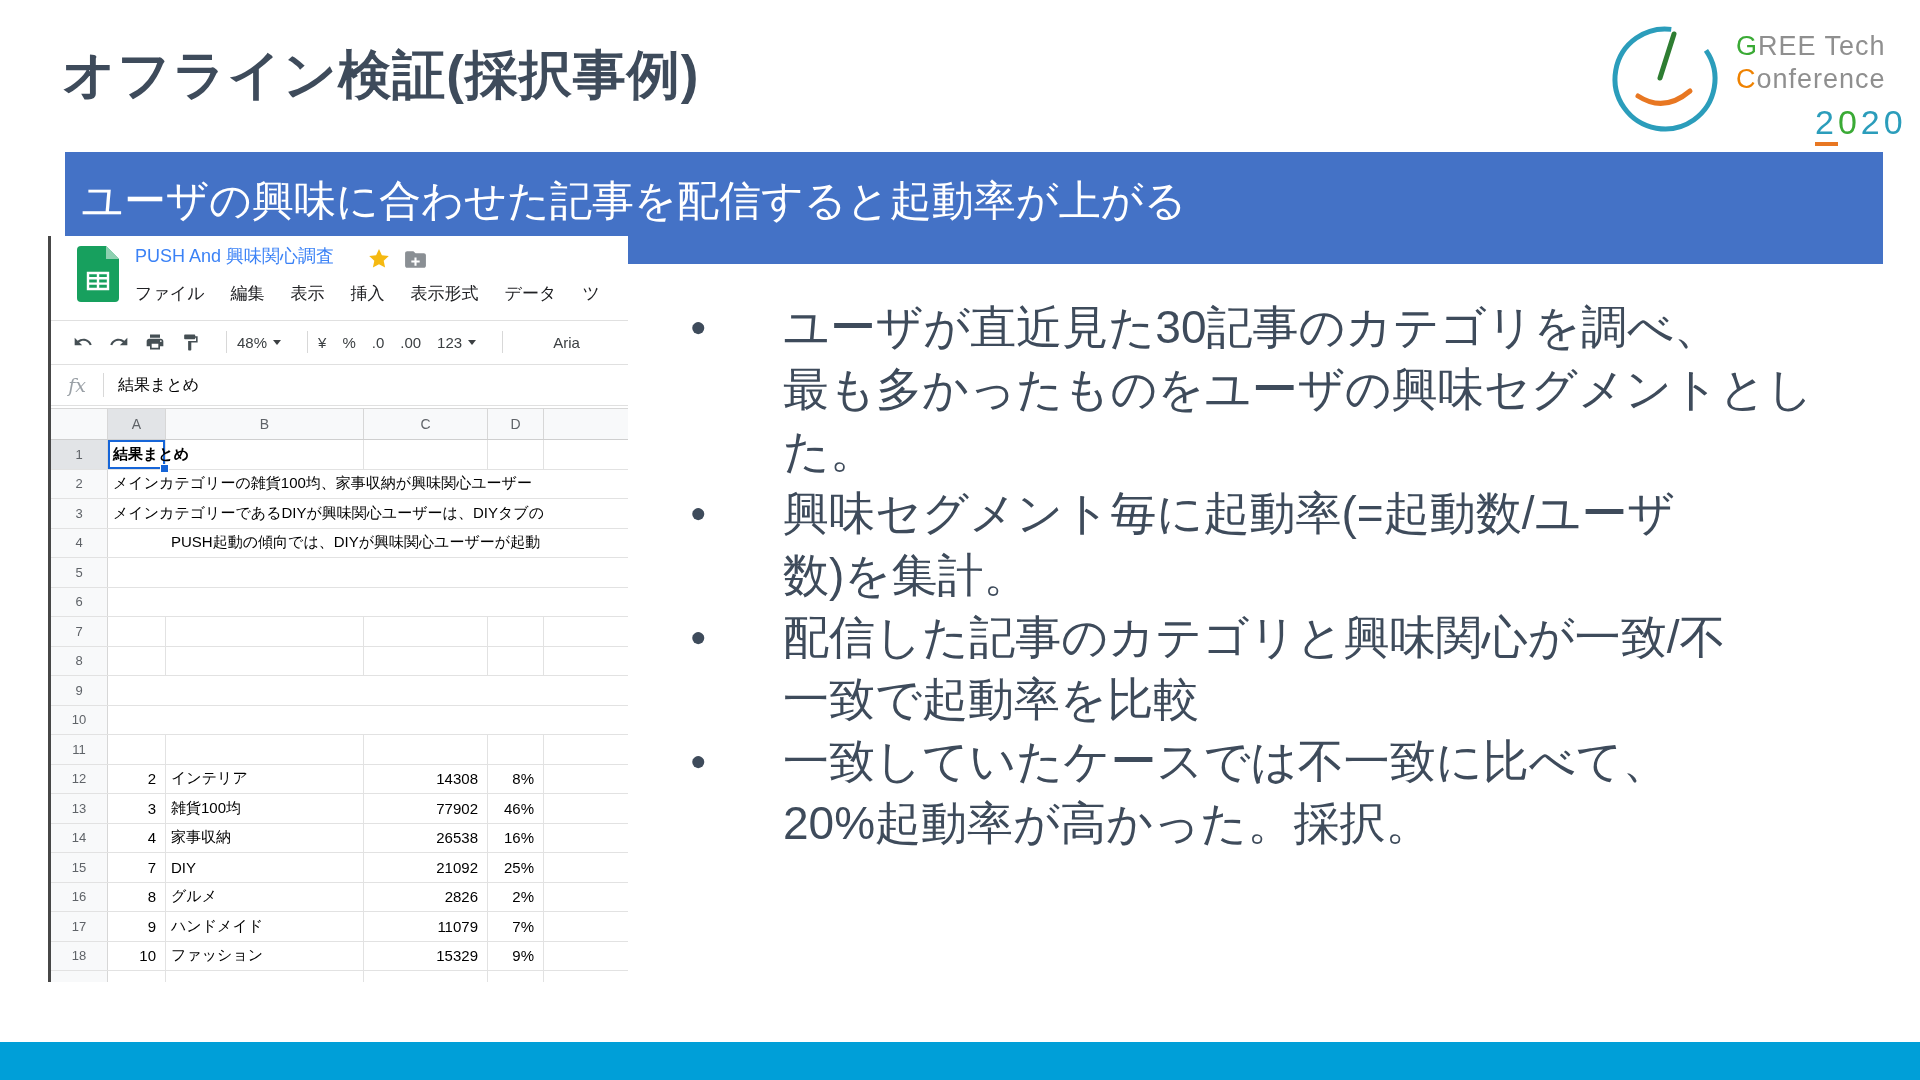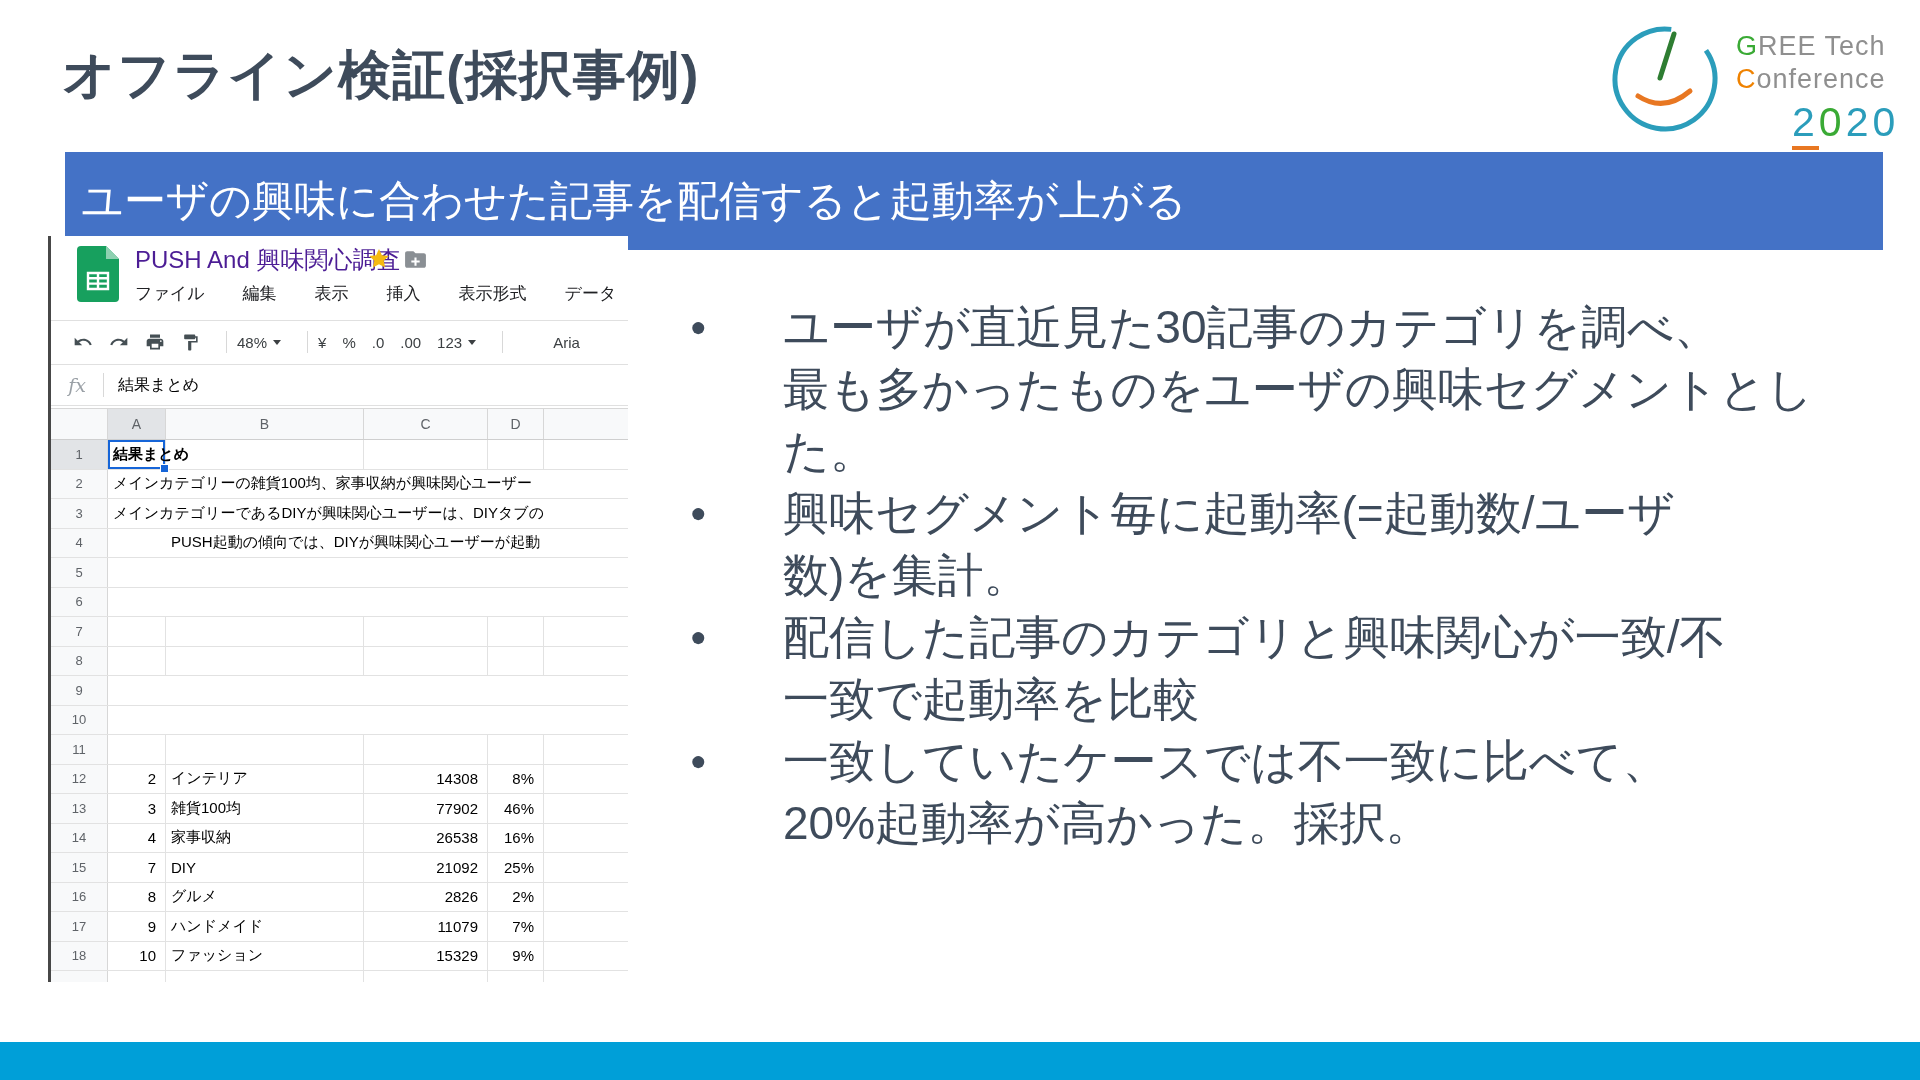--- a/index.html
+++ b/index.html
@@ -6,51 +6,51 @@
   body{
     width:1920px;height:1080px;position:relative;overflow:hidden;background:#ffffff;
     font-family:"Liberation Sans","DejaVu Sans",sans-serif;
   }
   
   .slide-title{
     position:absolute;left:62px;top:40px;font-size:53px;font-weight:800;
     color:#3e4b5b;letter-spacing:1px;white-space:nowrap;
   }
   .banner{
-    position:absolute;left:65px;top:152px;width:1818px;height:98px;
+    position:absolute;left:65px;top:152px;width:1818px;height:112px;
     background:#4472c6;color:#ffffff;font-size:42px;line-height:98px;
     padding-left:16px;box-sizing:border-box;white-space:nowrap;
   }
   .bottom-bar{position:absolute;left:0;bottom:0;width:1920px;height:38px;background:#009fd8;}
   
   .logo{position:absolute;left:1608px;top:20px;display:flex;align-items:flex-start;}
   .logo-textcol{margin-left:10px;margin-top:10px;}
   .logo-line{font-size:27px;color:#8f8f8f;letter-spacing:1px;line-height:33px;white-space:nowrap;}
   .g-green{color:#3aaa35;}
   .c-orange{color:#ef8200;}
-  .logo-year{font-size:41px;letter-spacing:4px;margin-left:56px;margin-top:4px;line-height:44px;}
+  .logo-year{font-size:34px;letter-spacing:4px;margin-left:79px;margin-top:4px;line-height:44px;}
   .logo-year .y0{color:#2b9dbb;border-bottom:4px solid #e87722;padding-bottom:1px;}
   .logo-year .y1{color:#3aaa35;}
   .logo-year .y2{color:#2b9dbb;}
   .logo-year .y3{color:#2b9dbb;}
   
   .bullets{position:absolute;left:682px;top:296px;width:1210px;list-style:none;margin:0;padding:0;}
   .bullets li{display:flex;color:#3e4b5b;font-size:46px;line-height:62px;}
   .bullets .dot{flex:none;width:93px;font-size:28px;padding-left:8px;}
   .bullets .btxt{flex:1;white-space:pre-line;}
   
   .sheet{
     position:absolute;left:48px;top:236px;width:580px;height:746px;background:#ffffff;
     border-left:3px solid #474747;box-sizing:border-box;overflow:hidden;color:#000;
   }
   .sheets-file-icon{position:absolute;left:26px;top:10px;}
-  .doc-title{position:absolute;left:84px;top:8px;font-size:24px;color:#4c1d95;white-space:nowrap;}
+  .doc-title{position:absolute;left:84px;top:8px;font-size:18px;color:#3b82f6;white-space:nowrap;}
   .star-icon{position:absolute;left:316px;top:11px;}
   .drive-icon{position:absolute;left:352px;top:11px;}
-  .menubar{position:absolute;left:84px;top:46px;display:flex;gap:38px;font-size:17px;color:#202124;white-space:nowrap;}
+  .menubar{position:absolute;left:84px;top:46px;display:flex;gap:26px;font-size:17px;color:#202124;white-space:nowrap;}
   .menu-item{cursor:default;}
   .hline{position:absolute;left:0;right:0;height:1px;background:#e0e0e0;}
   .toolbar{
     position:absolute;left:0;right:0;top:85px;height:42px;display:flex;align-items:center;
     padding-left:22px;font-size:15px;color:#3c4043;
   }
   .tbtn{display:flex;align-items:center;margin-right:16px;}
   .tsep{width:1px;height:22px;background:#d8d8d8;margin:0 10px;}
   .caret{width:0;height:0;border-left:4px solid transparent;border-right:4px solid transparent;border-top:5px solid #3c4043;display:inline-block;margin-left:6px;}
   .font-box{margin-left:40px;}

